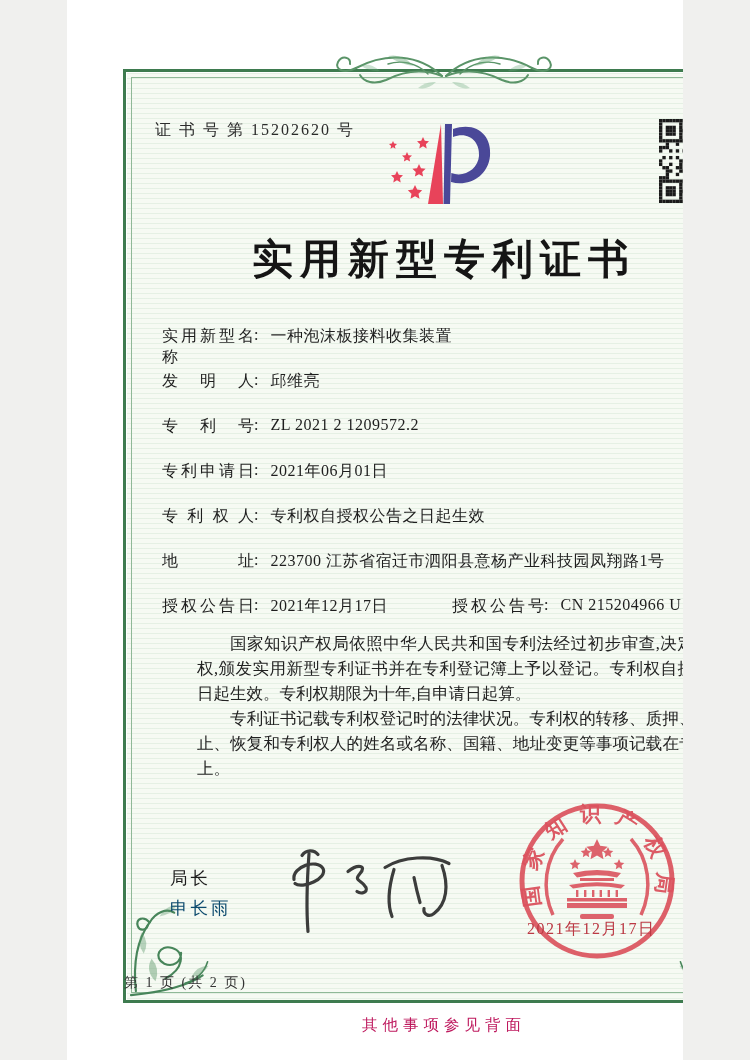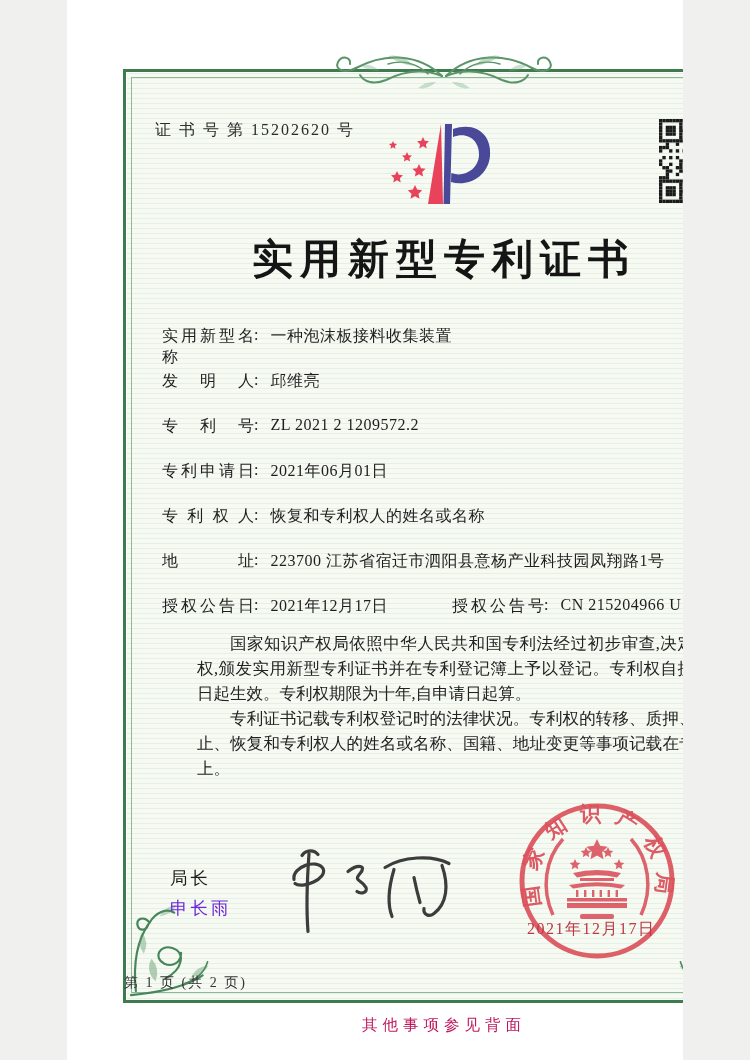--- a/index.html
+++ b/index.html
@@ -40,21 +40,21 @@
   }
   .fcolon{display:inline-block;vertical-align:top;color:#1e1e1e;}
   .fvalue{display:inline-block;vertical-align:top;margin-left:8px;color:#1e1e1e;letter-spacing:0.5px;}
   .g2{position:absolute;left:290px;top:0;white-space:nowrap;}
   .paras{
     position:absolute;left:95px;top:631px;width:565px;
     font-size:16.5px;line-height:25px;text-align:justify;color:#222;margin-left:35px;
   }
   .paras p{margin:0;text-indent:2em;}
   .officer-title{position:absolute;left:103px;top:866px;font-size:17.5px;letter-spacing:3px;color:#1c1c1c;}
-  .officer-name{position:absolute;left:103px;top:896px;font-size:17.5px;letter-spacing:3px;color:#6d28d9;}
+  .officer-name{position:absolute;left:103px;top:896px;font-size:17.5px;letter-spacing:3px;color:#0c4a6e;}
   .signature{position:absolute;left:215px;top:841px;width:180px;height:96px;}
   .seal{position:absolute;left:448px;top:799px;width:164px;height:164px;opacity:0.93;}
   .seal-date{
     position:absolute;left:460px;top:919px;width:160px;font-size:16px;letter-spacing:1.5px;
     color:#bb3944;z-index:5;
   }
   .page-info{
     position:absolute;left:57px;top:974px;width:640px;text-align:left;
     font-size:14px;letter-spacing:2px;color:#333;
   }
@@ -426,21 +426,21 @@
     <div class="frow">
       <span class="flabel">专利号</span><span class="fcolon">:</span>
       <span class="fvalue">ZL 2021 2 1209572.2</span>
     </div>
     <div class="frow">
       <span class="flabel">专利申请日</span><span class="fcolon">:</span>
       <span class="fvalue">2021年06月01日</span>
     </div>
     <div class="frow">
       <span class="flabel">专利权人</span><span class="fcolon">:</span>
-      <span class="fvalue">恢复和专利权人的姓名或名称</span>
+      <span class="fvalue">专利权自授权公告之日起生效</span>
     </div>
     <div class="frow">
       <span class="flabel">地址</span><span class="fcolon">:</span>
       <span class="fvalue">223700 江苏省宿迁市泗阳县意杨产业科技园凤翔路1号</span>
     </div>
     <div class="frow">
       <span class="flabel">授权公告日</span><span class="fcolon">:</span>
       <span class="fvalue">2021年12月17日</span>
       <span class="g2">
         <span class="flabel">授权公告号</span><span class="fcolon">:</span>

